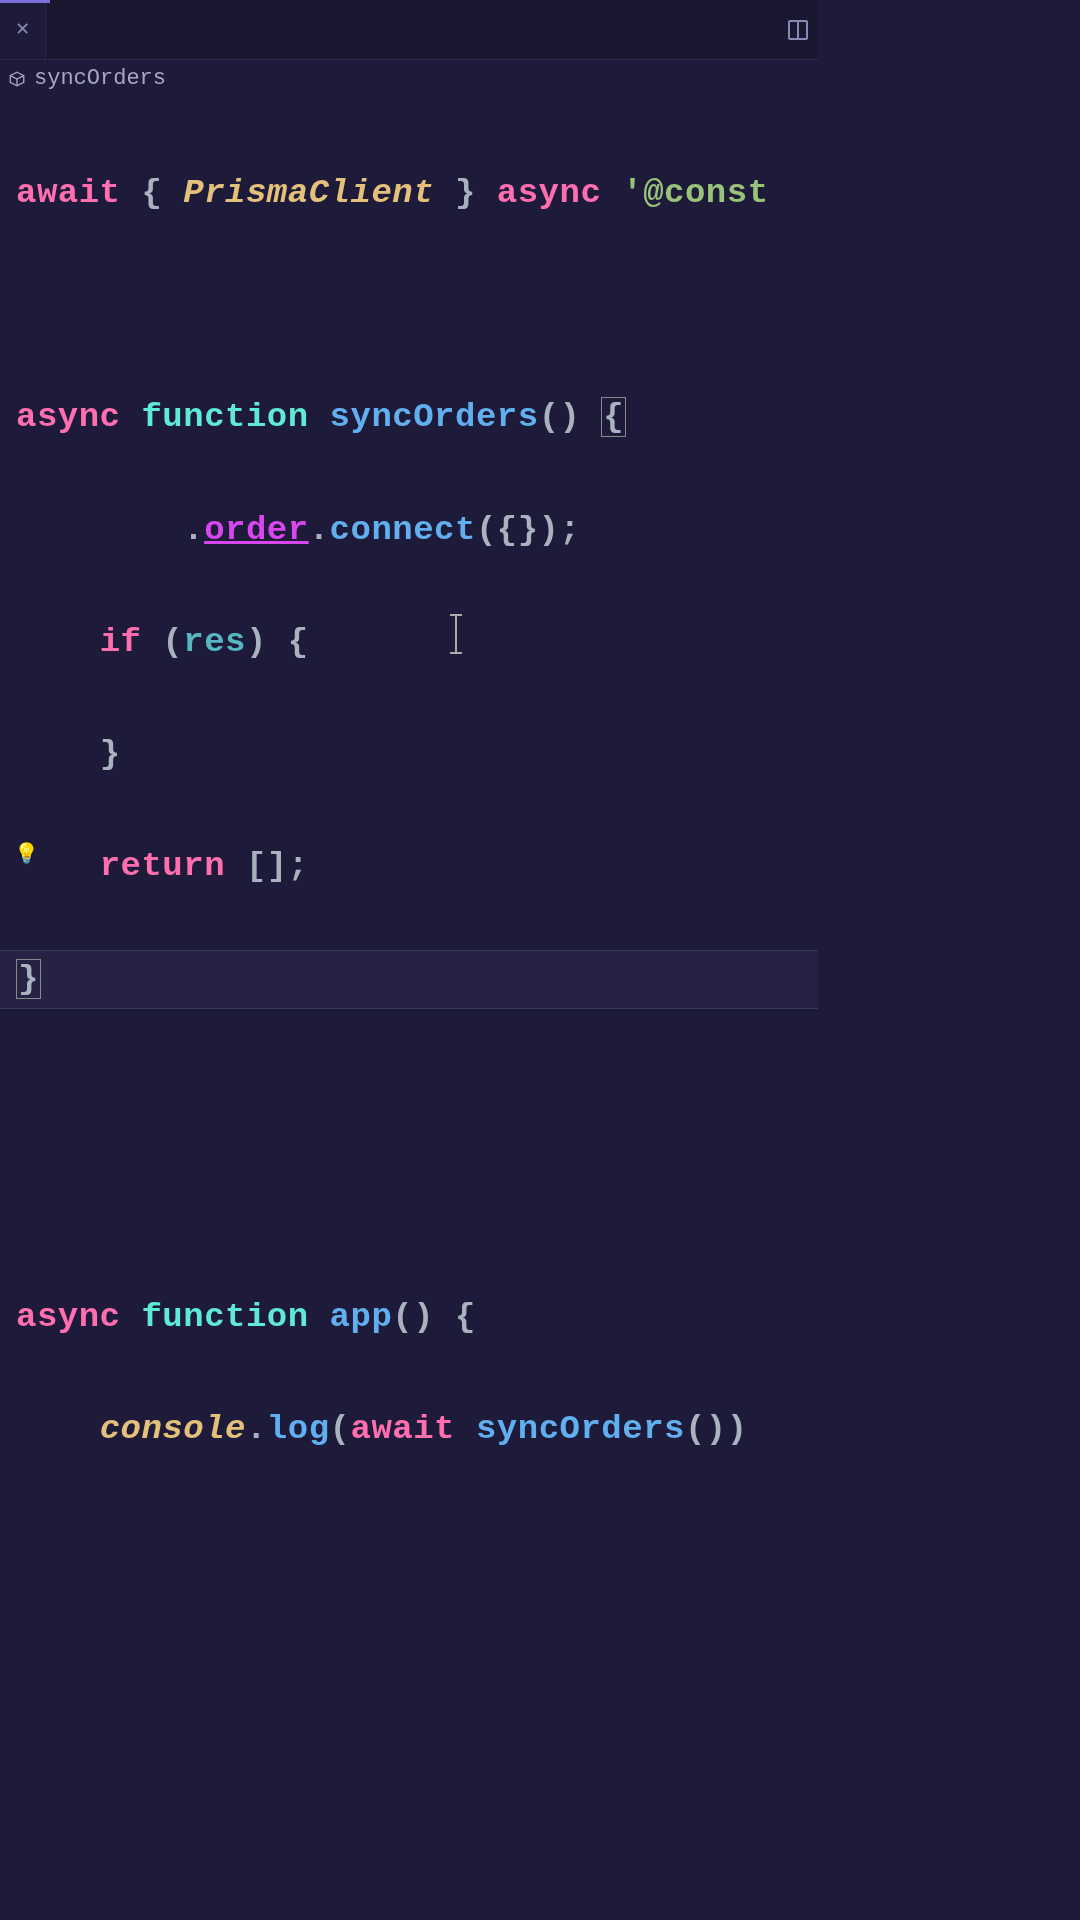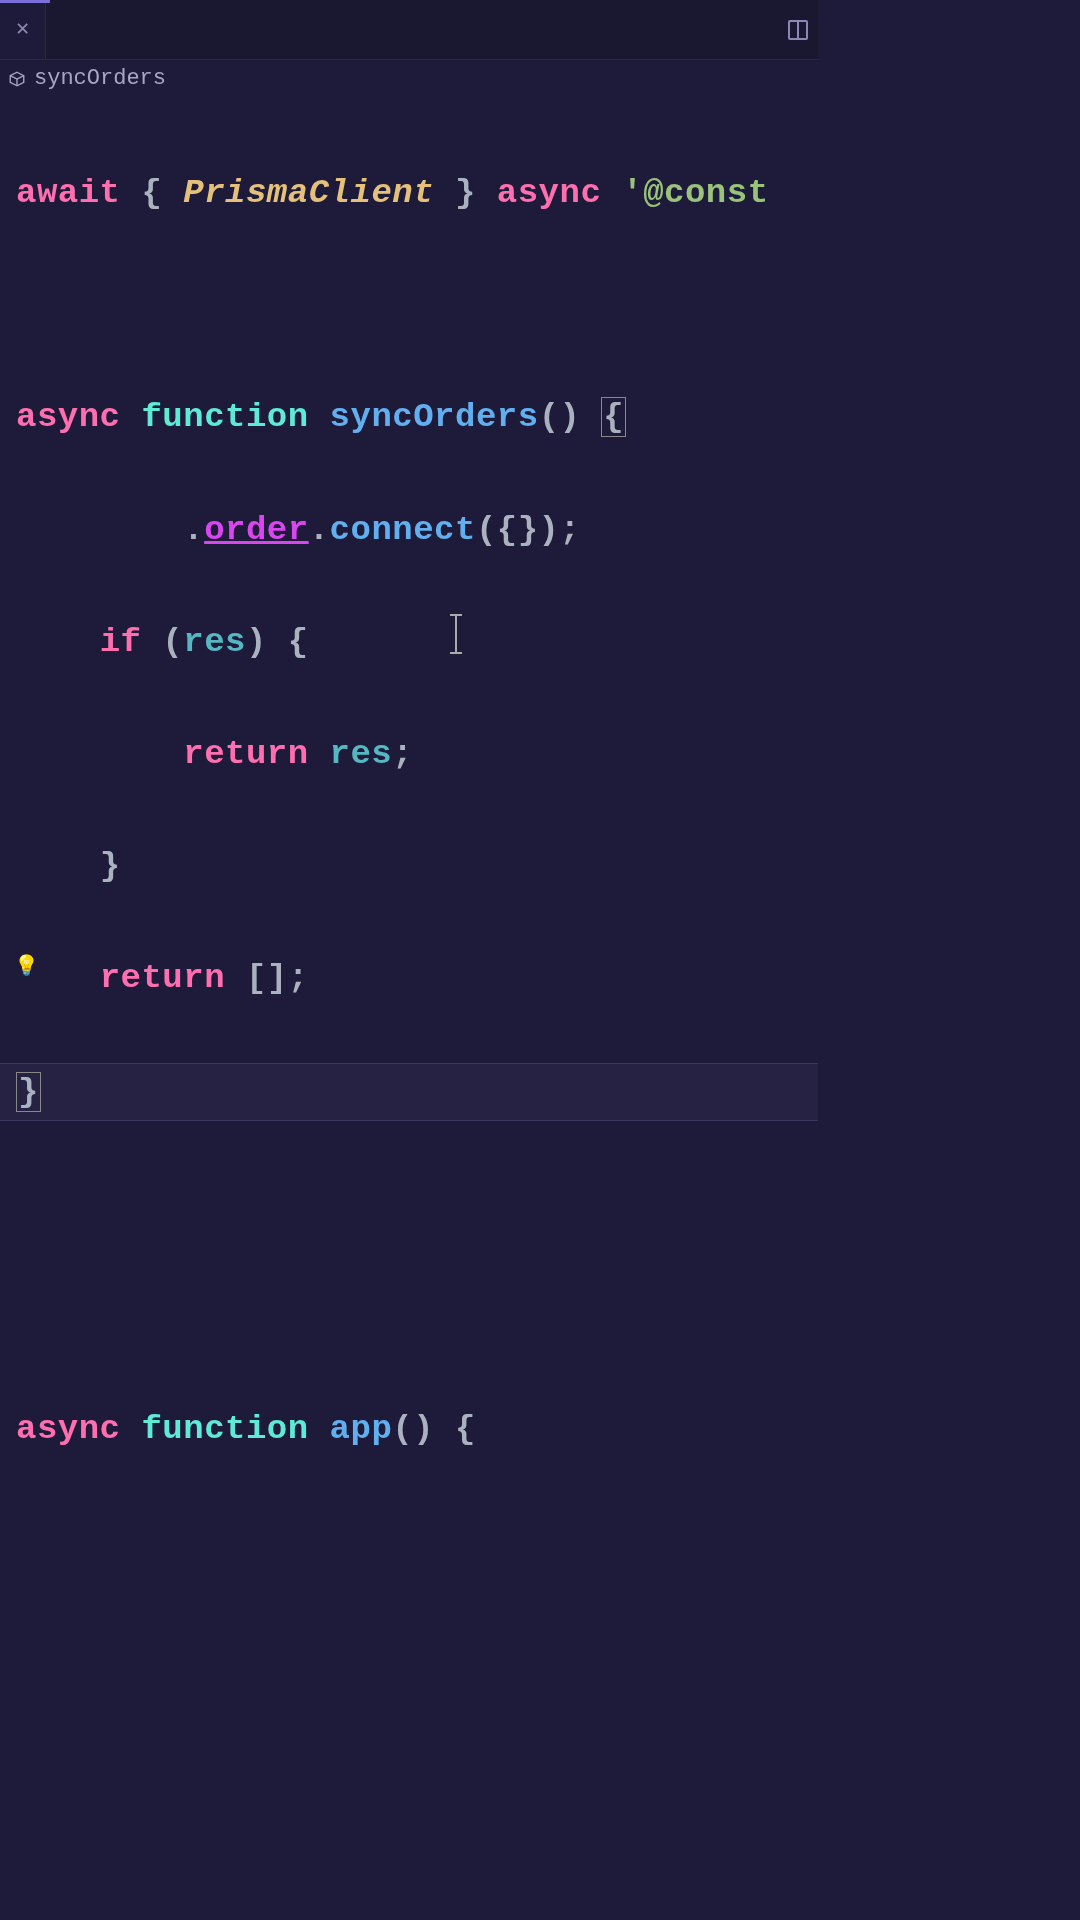--- a/index.html
+++ b/index.html
@@ -142,21 +142,20 @@
   </svg>
   <span>syncOrders</span>
 </div>
 
 <div class="editor">
 <span class="line"><span class="kw">await</span><span class="punct"> { </span><span class="cls">PrismaClient</span><span class="punct"> } </span><span class="kw">async</span><span> </span><span class="str">'</span><span class="str">@const</span></span>
 <span class="line"> </span>
 <span class="line"><span class="kw">async</span> <span class="kw2">function</span> <span class="fn">syncOrders</span><span class="punct">()</span> <span class="punct brace-match">{</span></span>
 <span class="line"><span>        </span><span class="punct">.</span><span class="prop">order</span><span class="punct">.</span><span class="fn">connect</span><span class="punct">({});</span></span>
 <span class="line"><span>    </span><span class="kw">if</span><span class="punct"> (</span><span class="const">res</span><span class="punct">) {</span>       <span class="cursor"></span></span>
-<span class="line"><span>        </span><span class="kw">return</span><span> </span><span class="const">res</span><span class="punct">;</span></span>
 <span class="line"><span>    </span><span class="punct">}</span></span>
 <span class="line"><span class="lightbulb">💡</span><span>    </span><span class="kw">return</span><span> </span><span class="punct">[];</span></span>
 <span class="line current-line"><span class="punct brace-match">}</span></span>
 <span class="line"> </span>
 <span class="line"> </span>
 <span class="line"><span class="kw">async</span> <span class="kw2">function</span> <span class="fn">app</span><span class="punct">()</span><span class="punct"> {</span></span>
 <span class="line"><span>    </span><span class="cls">console</span><span class="punct">.</span><span class="fn">log</span><span class="punct">(</span><span class="kw">await</span><span> </span><span class="fn">syncOrders</span><span class="punct">())</span></span>
 
 
 </div>

